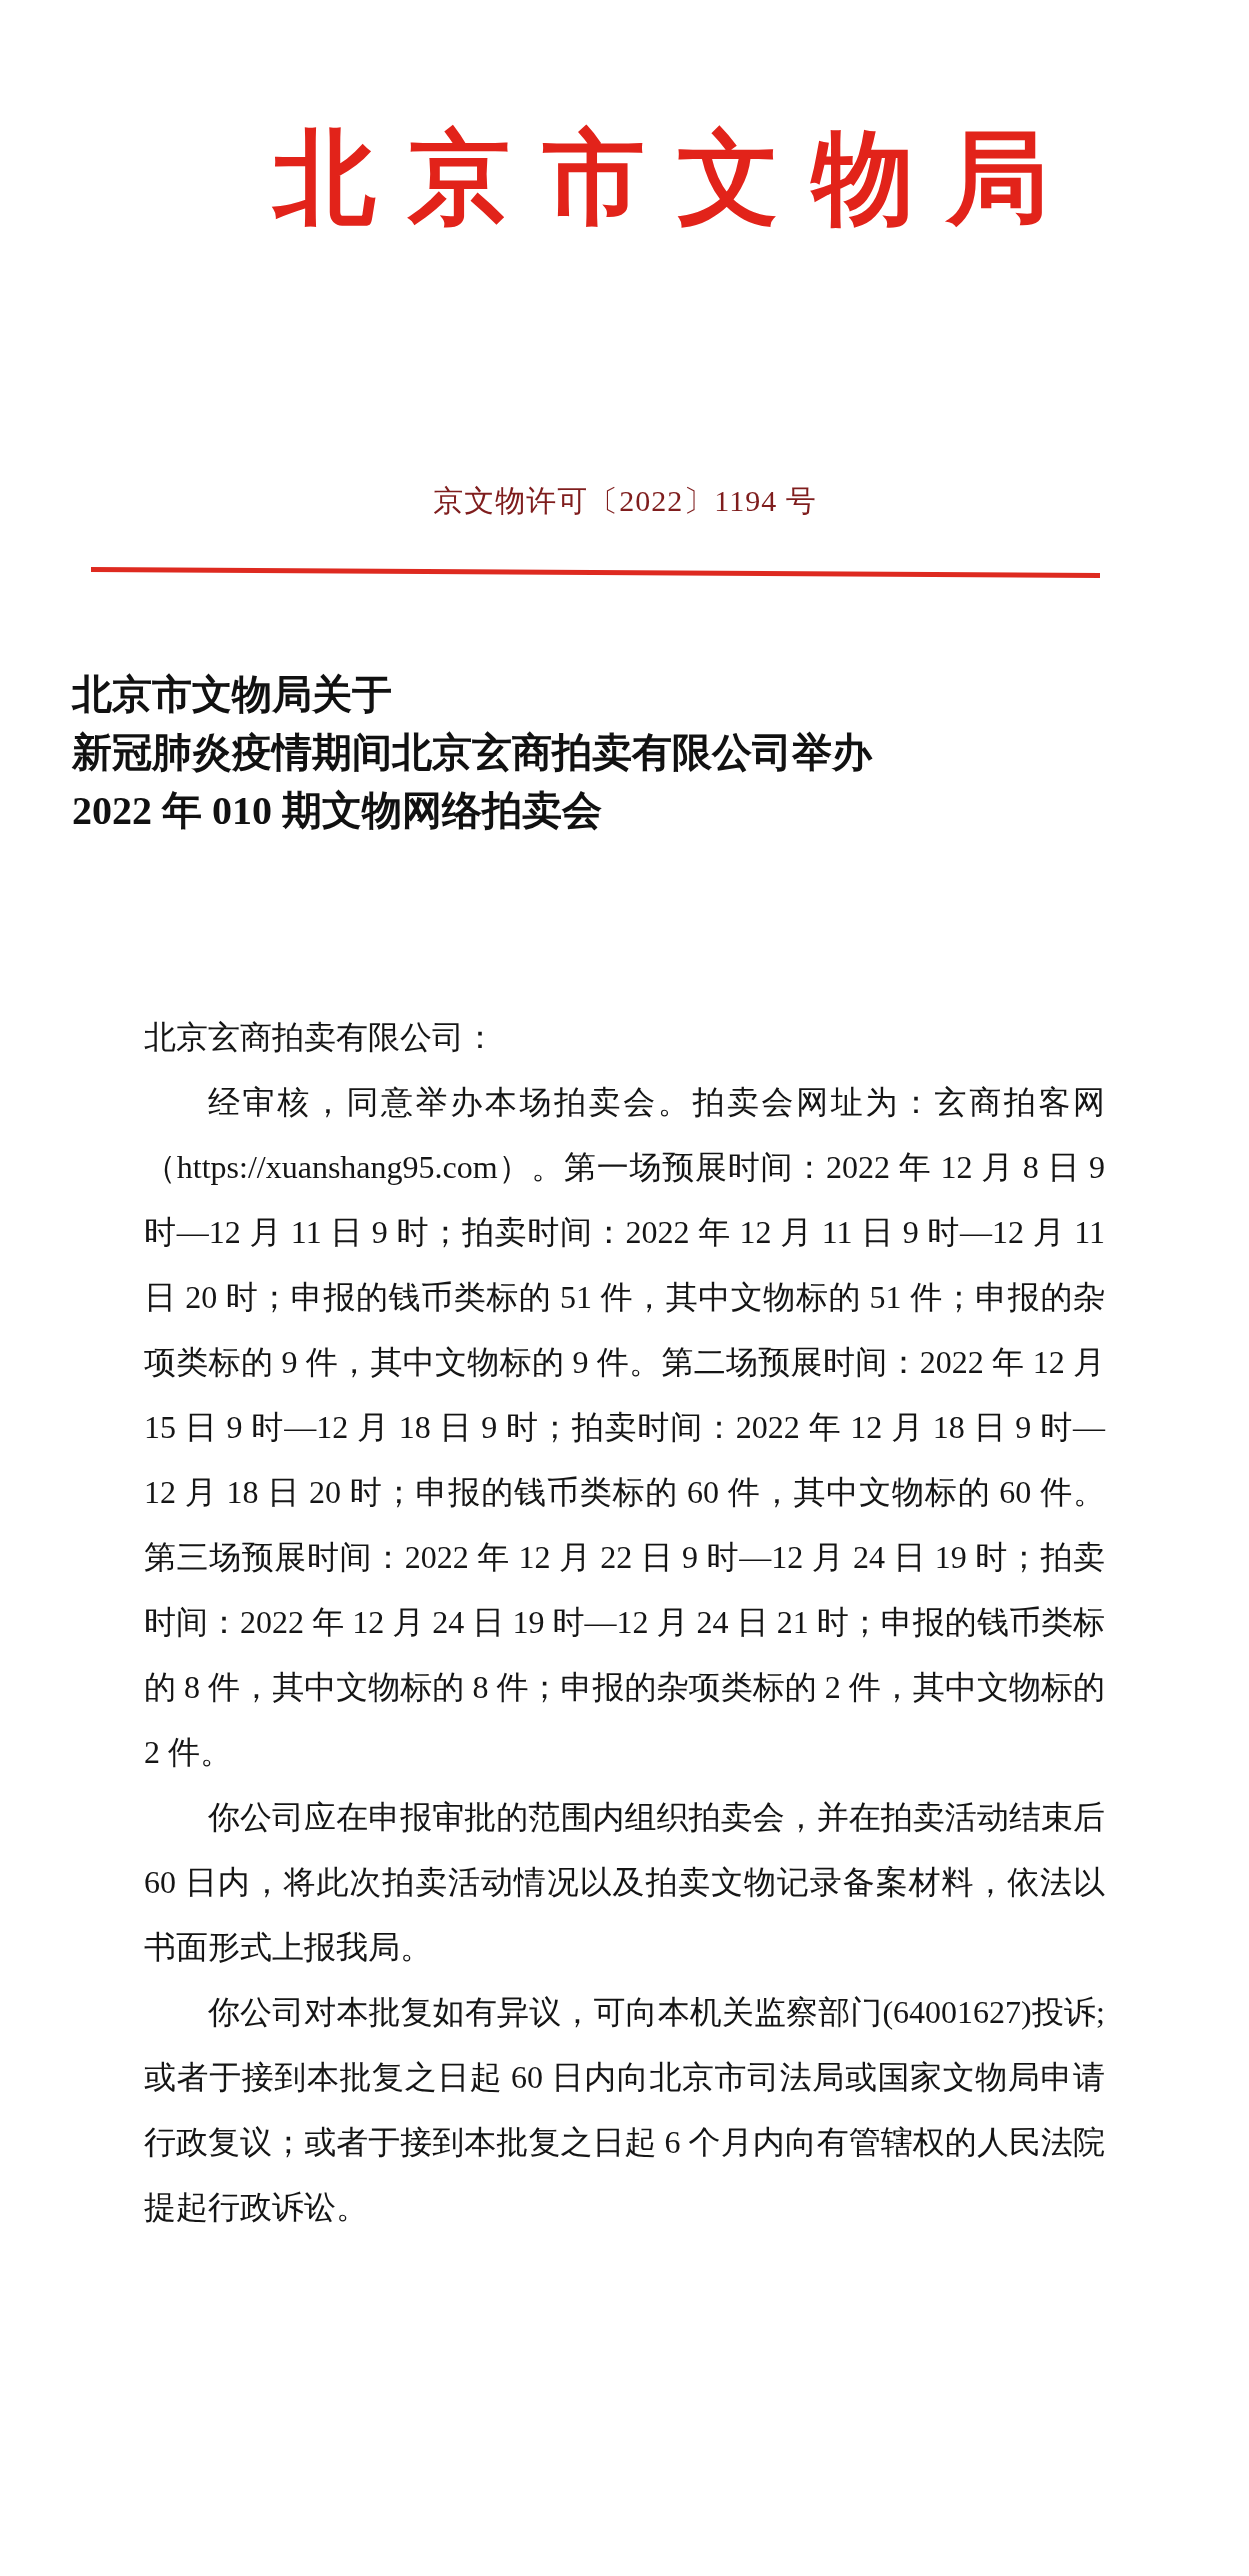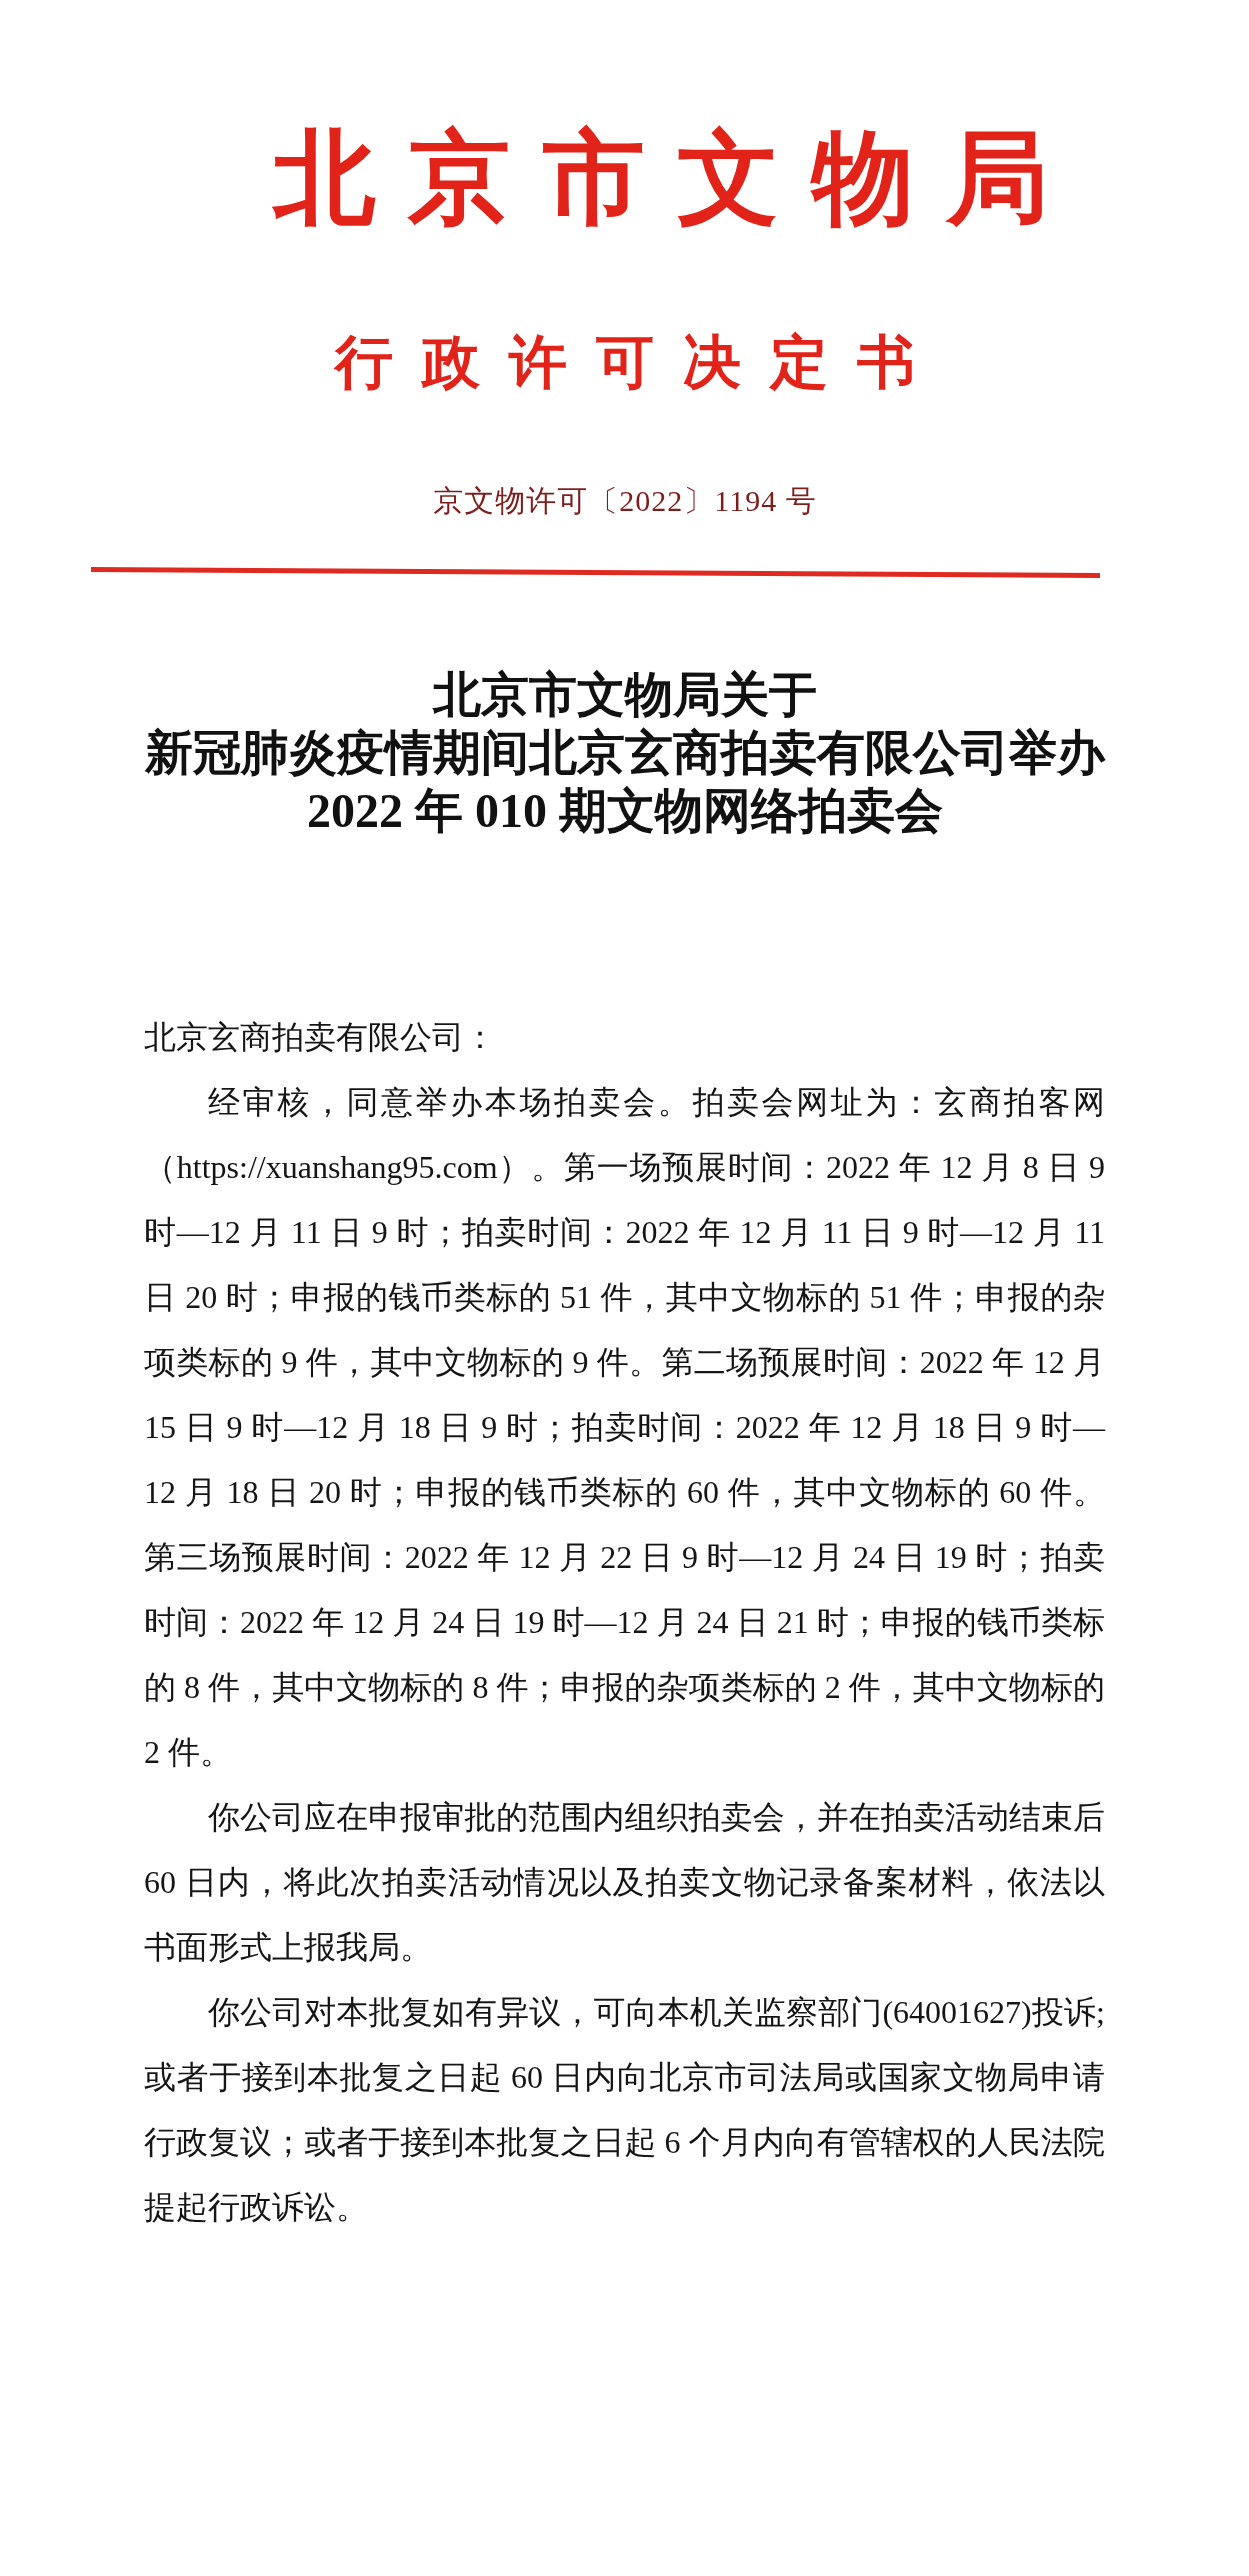--- a/index.html
+++ b/index.html
@@ -38,42 +38,41 @@
   }
   .redline{
     position:absolute;top:570px;left:91px;
     width:1009px;height:4.6px;
     background:#de2a20;
     transform:rotate(0.35deg);
   }
   
   .title{
     position:absolute;top:666px;left:72px;right:72px;
-    text-align:center;
-    font-size:48px;font-weight:700;
+    text-align:left;
+    font-size:40px;font-weight:700;
     line-height:58px;
     color:#111;
   }
   
   .body{
     position:absolute;top:1005px;left:144px;width:961px;
     font-size:32px;line-height:65px;
     color:#151515;
     text-align:justify;
   }
   .body p{margin:0;padding:0;}
   .body p.indent{text-indent:64px;}
 </style>
 </head>
 <body>
 
 <div class="page">
 
   <div class="agency">北京市文物局</div>
-  <div class="doctype">行政许可决定书</div>
   <div class="docnum">京文物许可〔2022〕1194 号</div>
   <div class="redline"></div>
 
   <div class="title">
     <div>北京市文物局关于</div>
     <div>新冠肺炎疫情期间北京玄商拍卖有限公司举办</div>
     <div>2022 年 010 期文物网络拍卖会</div>
   </div>
 
   <div class="body">

